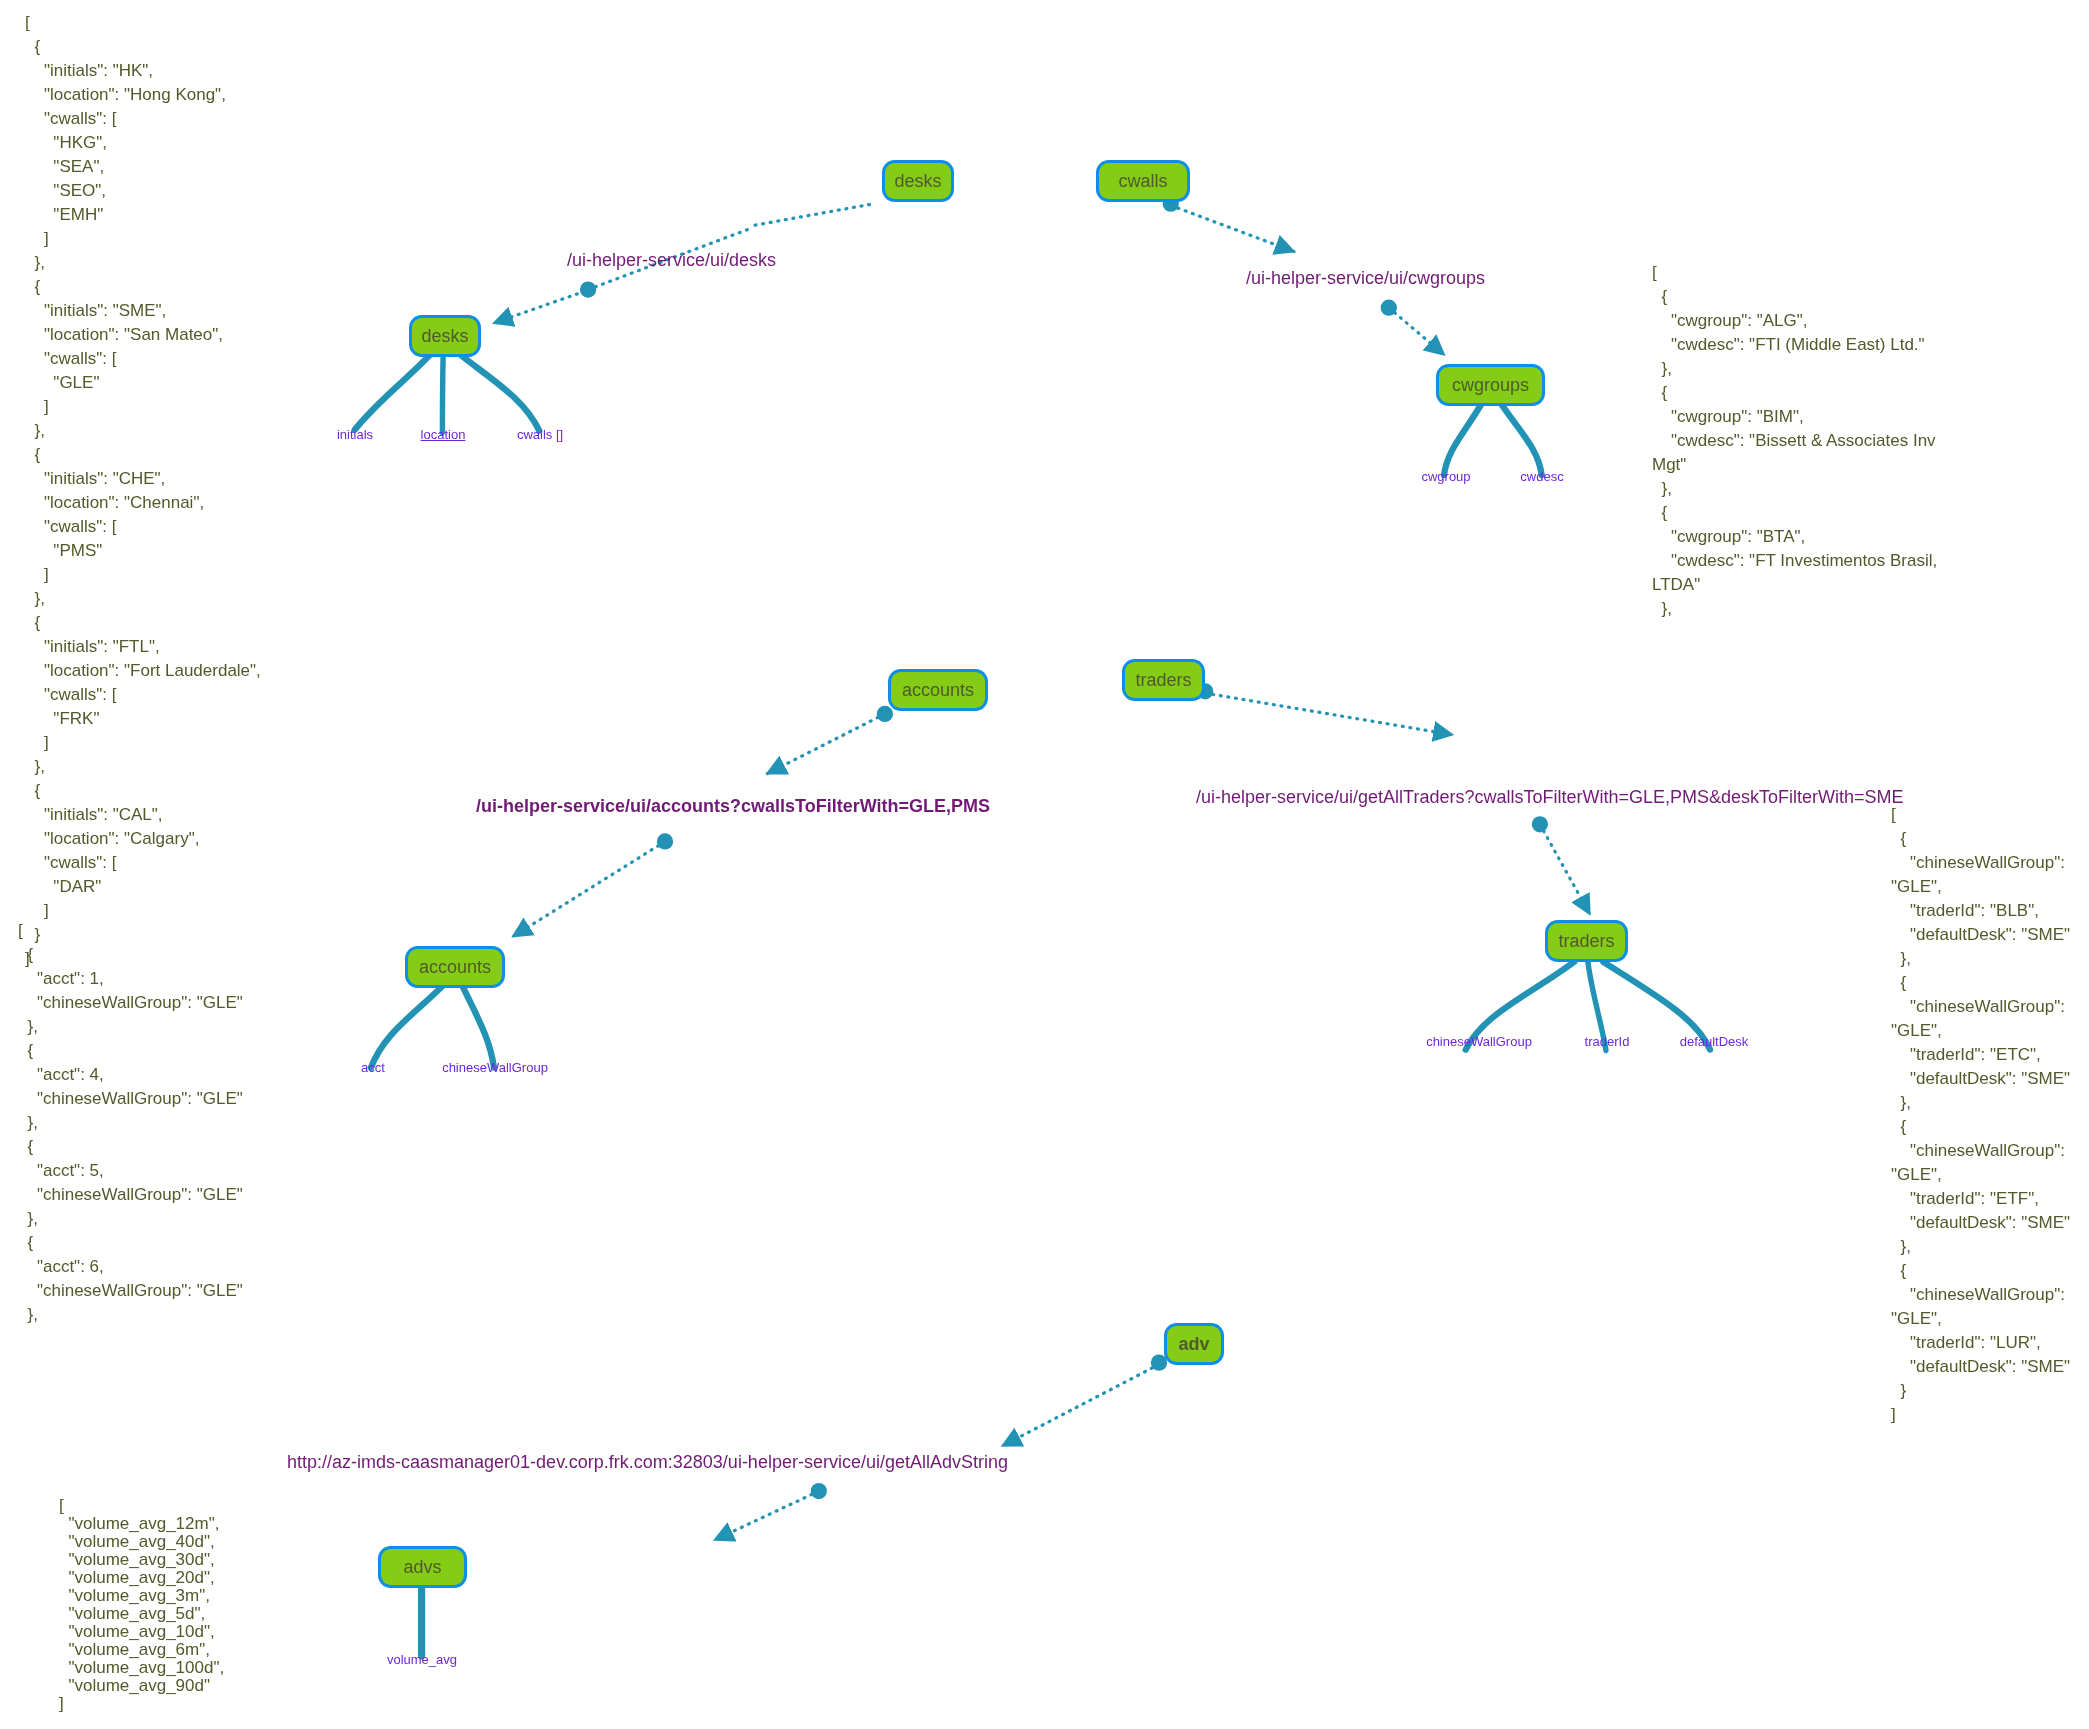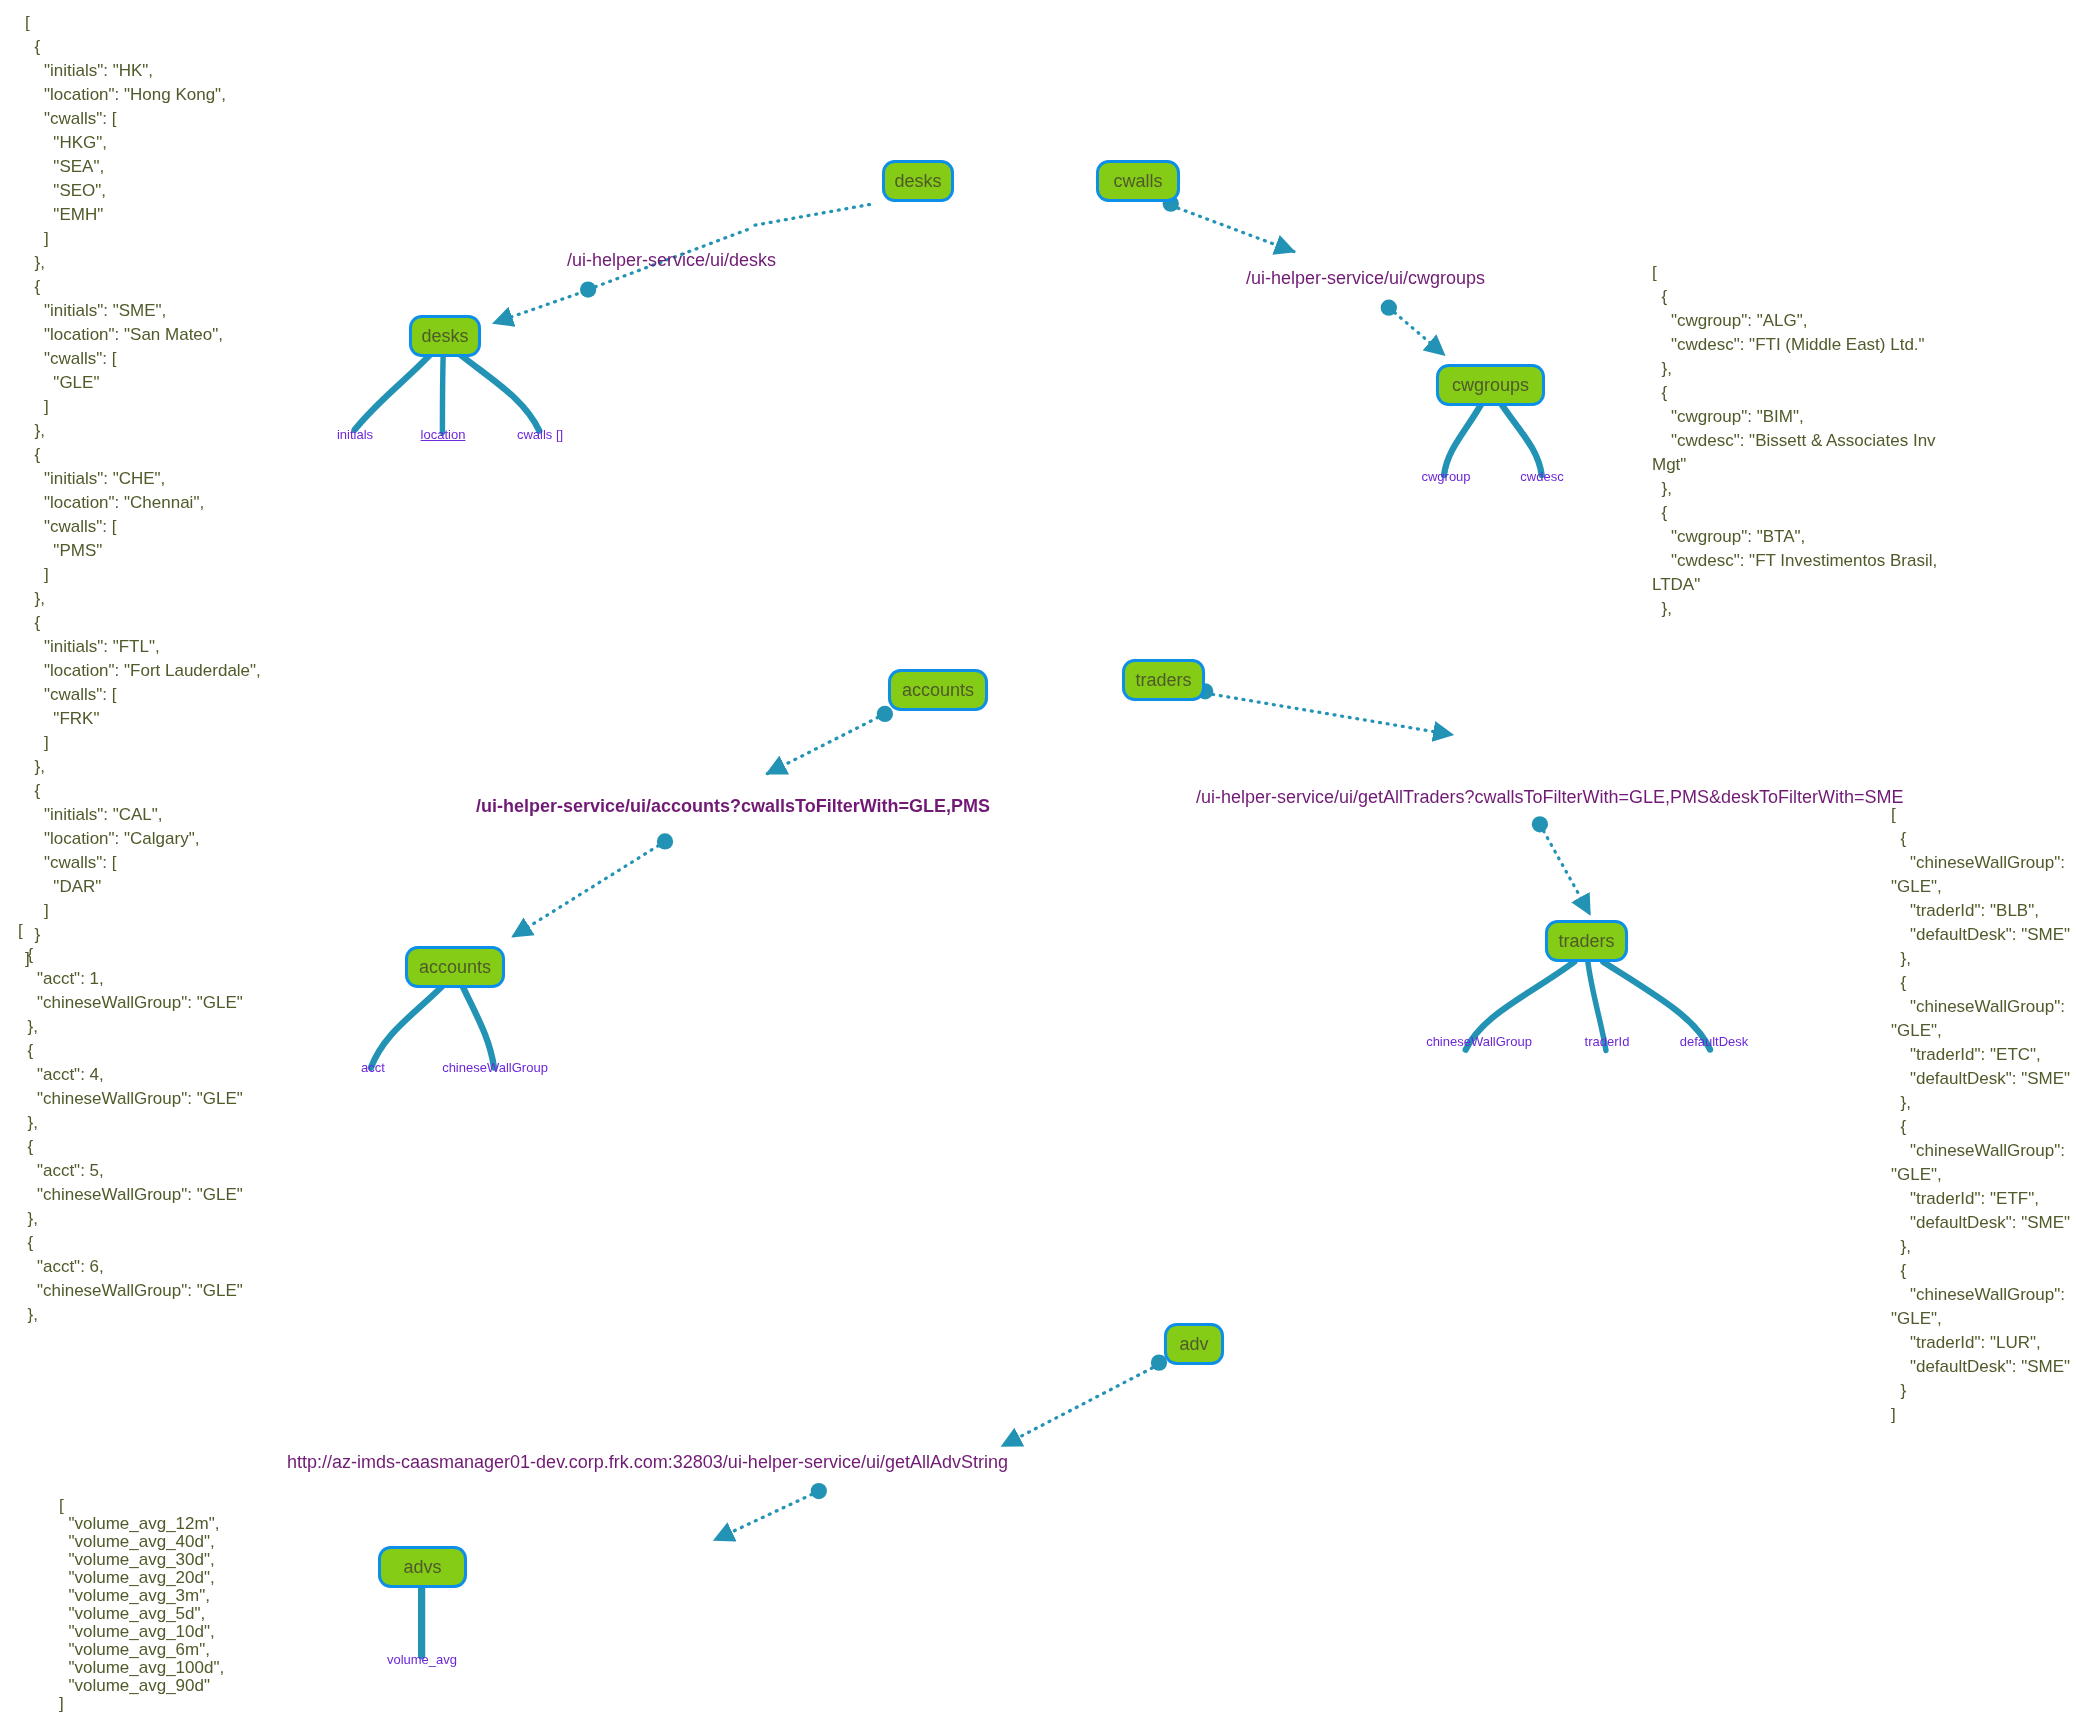--- a/index.html
+++ b/index.html
@@ -260,21 +260,21 @@
   <div class="node" style="left:882px; top:160px; width:72px;">desks</div>
 
   <div class="edge-label" style="left:567px; top:250px;">/ui-helper-service/ui/desks</div>
 
   <div class="node" style="left:409px; top:315px; width:72px;">desks</div>
 
   <div class="leaf" style="left:355px; top:427px;">initials</div>
   <div class="leaf" style="left:443px; top:427px;text-decoration:underline;">location</div>
   <div class="leaf" style="left:540px; top:427px;">cwalls []</div>
 
-  <div class="node" style="left:1096px; top:160px; width:84px;">cwalls</div>
+  <div class="node" style="left:1096px; top:160px; width:94px;">cwalls</div>
 
   <div class="edge-label" style="left:1246px; top:268px;">/ui-helper-service/ui/cwgroups</div>
 
   <div class="node" style="left:1436px; top:356px; width:109px;margin-top:8px;">cwgroups</div>
 
   <div class="leaf" style="left:1446px; top:469px;">cwgroup</div>
   <div class="leaf" style="left:1542px; top:469px;">cwdesc</div>
 
   <div class="node" style="left:888px; top:669px; width:100px;">accounts</div>
 
@@ -288,21 +288,21 @@
   <div class="node" style="left:1122px; top:659px; width:83px;">traders</div>
 
   <div class="edge-label" style="left:1196px; top:787px;">/ui-helper-service/ui/getAllTraders?cwallsToFilterWith=GLE,PMS&amp;deskToFilterWith=SME</div>
 
   <div class="node" style="left:1545px; top:920px; width:83px;">traders</div>
 
   <div class="leaf" style="left:1479px; top:1034px;">chineseWallGroup</div>
   <div class="leaf" style="left:1607px; top:1034px;">traderId</div>
   <div class="leaf" style="left:1714px; top:1034px;">defaultDesk</div>
 
-  <div class="node" style="left:1164px; top:1323px; width:60px;">adv</div>
+  <div class="node" style="left:1164px; top:1323px; width:60px;font-weight:bold;">adv</div>
 
   <div class="edge-label" style="left:287px; top:1452px;">http://az-imds-caasmanager01-dev.corp.frk.com:32803/ui-helper-service/ui/getAllAdvString</div>
 
   <div class="node" style="left:378px; top:1546px; width:89px;">advs</div>
 
   <div class="leaf" style="left:422px; top:1652px;">volume_avg</div>
 
 </div>
 
 

